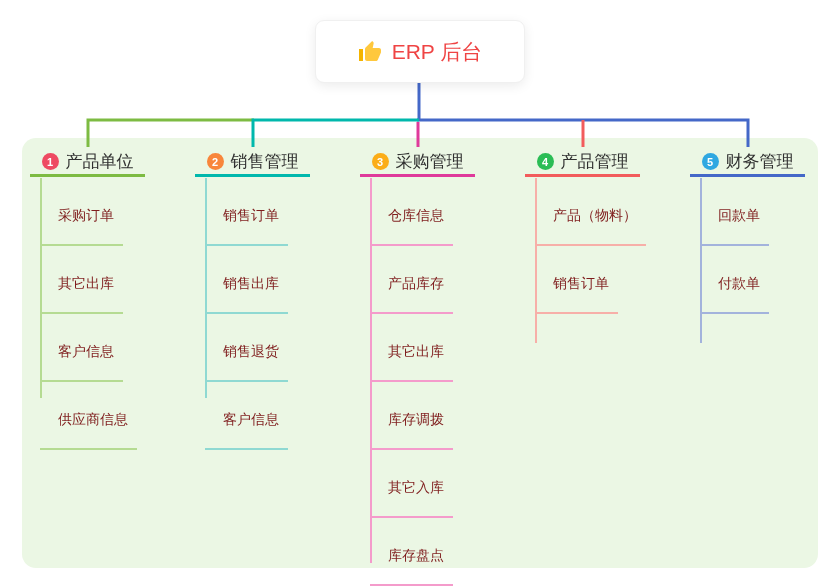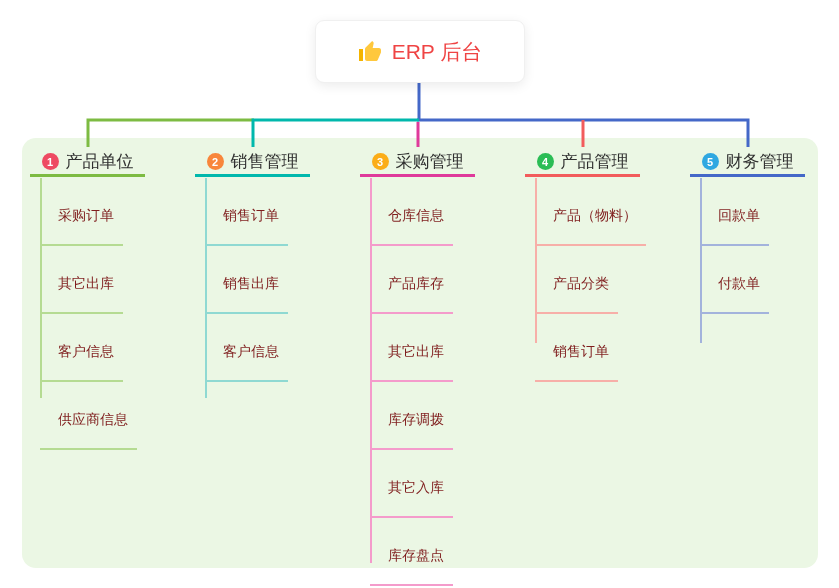--- a/index.html
+++ b/index.html
@@ -151,20 +151,21 @@
   <div class="b2">
     <div class="branch-title" style="left:195px;">
       <span class="badge">2</span>
       <span>销售管理</span>
       <span class="title-underline"></span>
     </div>
     <div class="kids" style="left:205px;">
       <div class="vline" style="height:220px;"></div>
       <div class="kid">销售订单</div>
       <div class="kid">销售出库</div>
+      <div class="kid">销售退货</div>
       <div class="kid">客户信息</div>
     </div>
   </div>
 
   <div class="b3">
     <div class="branch-title" style="left:360px;">
       <span class="badge">3</span>
       <span>采购管理</span>
       <span class="title-underline"></span>
     </div>
@@ -181,21 +182,20 @@
 
   <div class="b4">
     <div class="branch-title" style="left:525px;">
       <span class="badge">4</span>
       <span>产品管理</span>
       <span class="title-underline"></span>
     </div>
     <div class="kids" style="left:535px;">
       <div class="vline" style="height:165px;"></div>
       <div class="kid">产品（物料）</div>
-      <div class="kid">产品分类</div>
       <div class="kid">销售订单</div>
     </div>
   </div>
 
   <div class="b5">
     <div class="branch-title" style="left:690px;">
       <span class="badge">5</span>
       <span>财务管理</span>
       <span class="title-underline"></span>
     </div>

